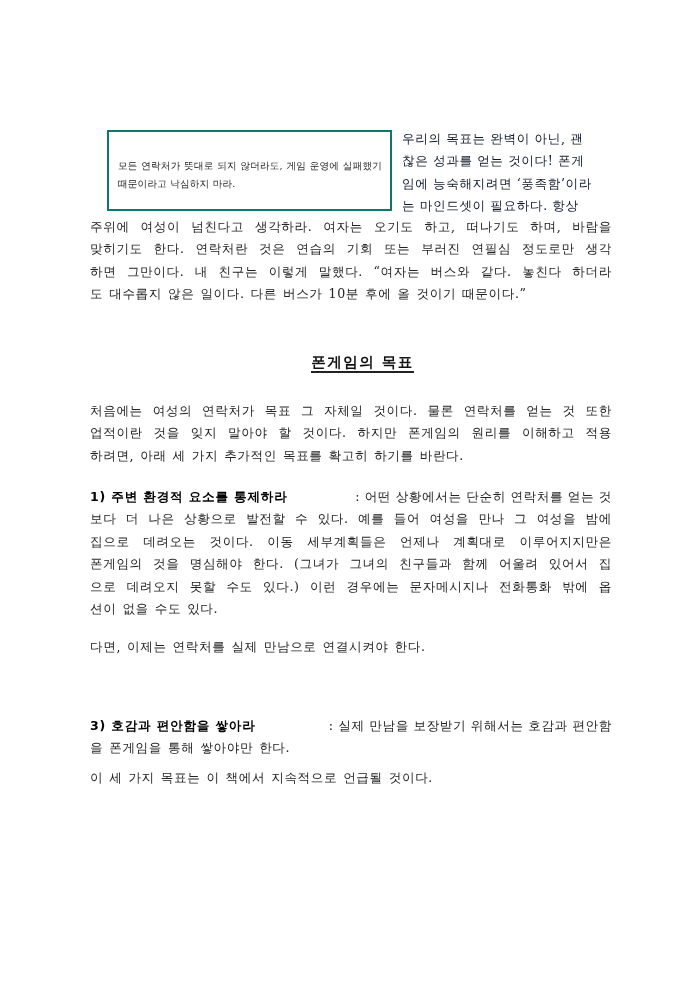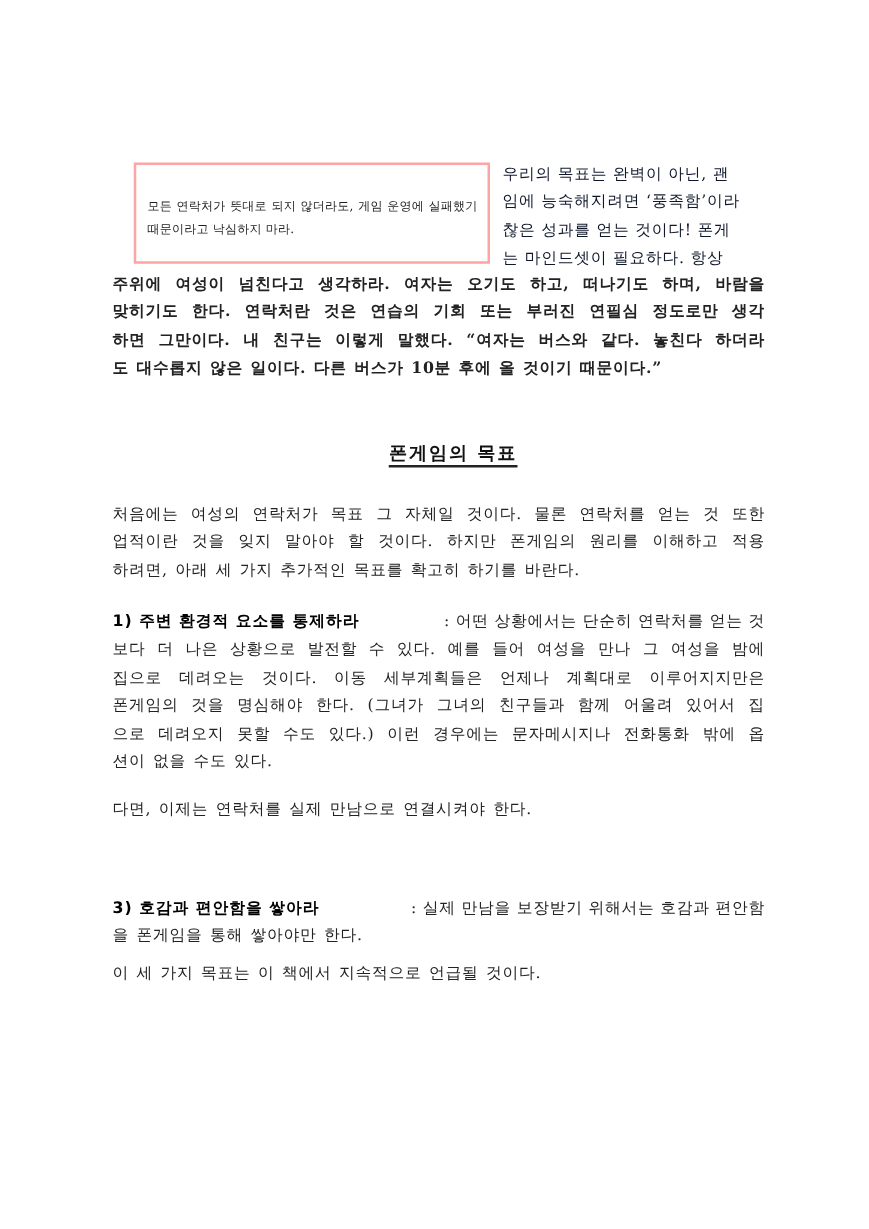--- a/index.html
+++ b/index.html
@@ -20,21 +20,21 @@
       left: 0; top: 0;
       width: 695px; height: 983px;
       background: #fff;
     }
     .quote-box {
       position: absolute;
       left: 107px;
       top: 130px;
       width: 281px;
       height: 77px;
-      border: 2px solid #fca5a5;
+      border: 2px solid #0f766e;
       box-sizing: content-box;
     }
     .quote-box .quote-text {
       position: absolute;
       left: 9px;
       right: 8px;
       top: 25px;
       font-size: 9.6px;
       line-height: 18px;
       letter-spacing: 0.2px;
@@ -91,26 +91,26 @@
 <body>
 
 <div class="page">
 
   <div class="quote-box">
     <div class="quote-text">모든 연락처가 뜻대로 되지 않더라도, 게임 운영에 실패했기 때문이라고 낙심하지 마라.</div>
   </div>
 
   <div class="side-text">
     <div>우리의 목표는 완벽이 아닌, 괜</div>
+    <div>찮은 성과를 얻는 것이다! 폰게</div>
     <div>임에 능숙해지려면 ‘풍족함’이라</div>
-    <div>찮은 성과를 얻는 것이다! 폰게</div>
     <div>는 마인드셋이 필요하다. 항상</div>
   </div>
 
-  <div class="para" style="top:216px;font-weight:bold;">
+  <div class="para" style="top:216px;">
     <div class="line">
         <span class="word">주위에</span>
         <span class="word">여성이</span>
         <span class="word">넘친다고</span>
         <span class="word">생각하라.</span>
         <span class="word">여자는</span>
         <span class="word">오기도</span>
         <span class="word">하고,</span>
         <span class="word">떠나기도</span>
         <span class="word">하며,</span>

